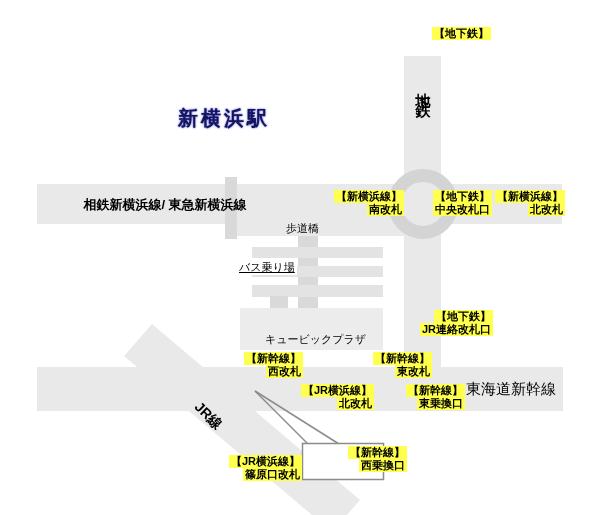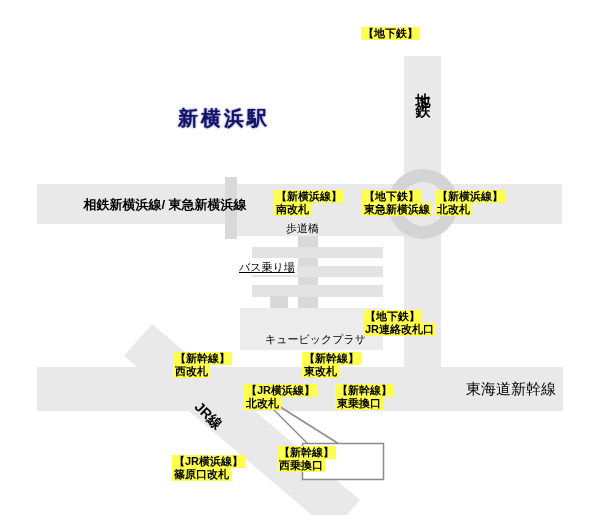--- a/index.html
+++ b/index.html
@@ -8,21 +8,21 @@
   }
   html,body{margin:0;padding:0;}
   body{font-family:"Liberation Sans","DejaVu Sans",sans-serif;background:#fff;}
   #stage{position:relative;width:600px;height:515px;background:#fff;overflow:hidden;}
   .shape{position:absolute;}
   .band{background:var(--band);}
   .dark{background:var(--band-dark);}
   .bar{background:var(--band-light);}
   .block{background:var(--block);}
   svg.overlay{position:absolute;left:0;top:0;pointer-events:none;}
-  .gate{position:absolute;width:130px;display:flex;flex-direction:column;align-items:flex-start;
+  .gate{position:absolute;width:130px;display:flex;flex-direction:column;align-items:flex-end;
         font-weight:bold;font-size:11px;line-height:13px;color:#000;pointer-events:none;text-align:center;}
   .hl{background:var(--highlight);padding:0 2px;white-space:nowrap;}
   .txt{position:absolute;color:#1a1a1a;white-space:nowrap;pointer-events:none;}
   #title{font-size:20px;font-weight:bold;letter-spacing:3px;color:var(--title-color);
          text-shadow:0 0 2px #4040d0;}
   #sotetsu-label{width:230px;text-align:center;font-size:13px;font-weight:bold;color:#000;}
   #subway-vtext{writing-mode:vertical-rl;text-orientation:upright;font-size:15px;font-weight:bold;
                 letter-spacing:5px;color:#000;}
   #tokaido-label{width:106px;font-size:15px;font-weight:normal;color:#000;text-align:center;}
   #jr-line-label{font-size:14px;font-weight:bold;color:#000;transform:rotate(44deg);transform-origin:center;}
@@ -68,21 +68,21 @@
 
   <div class="gate" style="left:361px;top:27px">
     <span class="hl">【地下鉄】</span>
   </div>
   <div class="gate" style="left:274px;top:190px">
     <span class="hl">【新横浜線】</span>
     <span class="hl">南改札</span>
   </div>
   <div class="gate" style="left:362px;top:190px">
     <span class="hl">【地下鉄】</span>
-    <span class="hl">東急新横浜線</span>
+    <span class="hl">中央改札口</span>
   </div>
   <div class="gate" style="left:435px;top:190px">
     <span class="hl">【新横浜線】</span>
     <span class="hl">北改札</span>
   </div>
   <div class="gate" style="left:363px;top:310px">
     <span class="hl">【地下鉄】</span>
     <span class="hl">JR連絡改札口</span>
   </div>
   <div class="gate" style="left:173px;top:352px">

